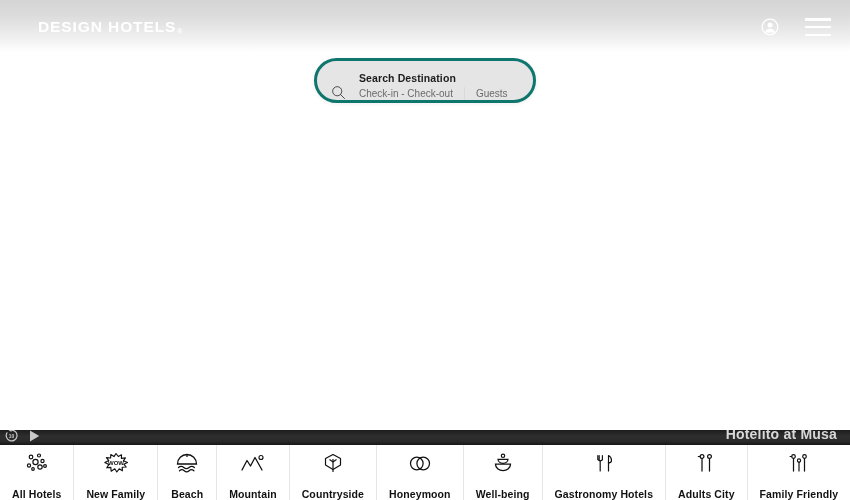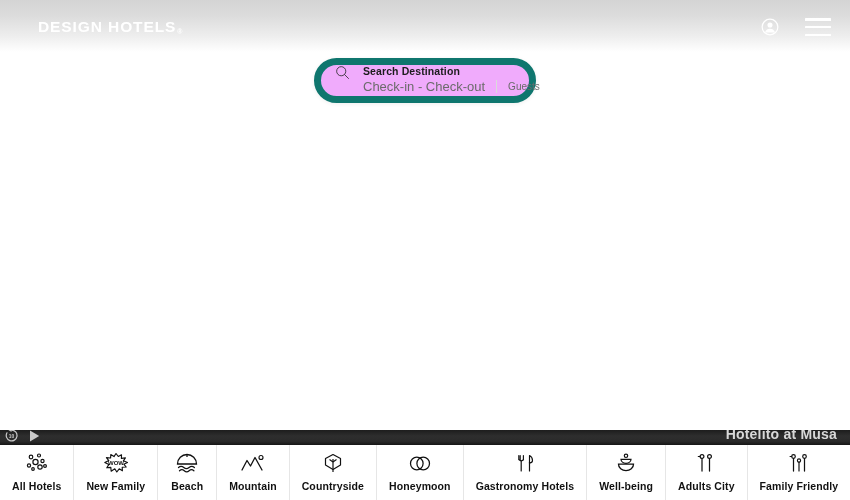--- a/index.html
+++ b/index.html
@@ -47,42 +47,42 @@
   }
   .account-icon { width:18px; height:20px; display:block; }
   .menu-icon { width:26px; height:20px; display:flex; flex-direction:column; justify-content:space-between; padding:1px 0; }
   .menu-icon span { display:block; height:2.5px; background:#ffffff; border-radius:0.5px; width:100%; }
 
   
   .search-bar {
     position:absolute;
     left:314px; top:58px;
     width:222px; height:45px;
-    background:#f0abfc;
-    border:7px solid #0f766e;
+    background:#e5e5e5;
+    border:3px solid #0f766e;
     border-radius:26px;
     box-shadow:0 1px 4px rgba(0,0,0,0.07);
-    display:flex; align-items:flex-start;
+    display:flex; align-items:flex-end;
     z-index:6;
   }
   .search-icon-wrap {
     width:42px; flex:none;
     display:flex; align-items:center; justify-content:center;
   }
   .search-fields { flex:1; padding-right:10px; }
   .search-title {
     font-size:10.5px; font-weight:bold; color:#1c1c1c;
     line-height:13px; letter-spacing:0.1px;
   }
   .search-sub {
     display:flex; align-items:center;
     margin-top:2px;
   }
   .search-dates {
-    font-size:13px; color:#6b6b6b; line-height:13px;
+    font-size:10px; color:#6b6b6b; line-height:13px;
     white-space:nowrap;
   }
   .search-divider {
     width:1px; height:13px; background:#dadada;
     margin:0 11px;
   }
   .search-guests {
     font-size:10px; color:#6b6b6b; line-height:13px;
     white-space:nowrap;
   }
@@ -124,20 +124,21 @@
     overflow:hidden;
   }
   .cat {
     flex:none;
     border-right:1px solid #e6e6e6;
     display:flex; flex-direction:column;
     align-items:center; justify-content:flex-start;
     padding:6px 12px 0 12px;
     background:#ffffff;
     min-width:0;
+    gap:8px;
   }
   .cat:first-child { border-left:none; }
   .cat-icon {
     height:26px; width:34px;
     display:flex; align-items:center; justify-content:center;
   }
   .cat-icon svg { display:block; }
   .cat-label {
     margin-top:2px;
     font-size:10.5px; font-weight:bold; color:#111111;
@@ -279,39 +280,39 @@
           <circle cx="13.8" cy="12.5" r="6.3" fill="none" stroke="#111" stroke-width="1.25"></circle>
           <circle cx="20.2" cy="12.5" r="6.3" fill="none" stroke="#111" stroke-width="1.25"></circle>
         </svg>
       </span>
       <span class="cat-label">Honeymoon</span>
     </div>
 
     <div class="cat">
       <span class="cat-icon">
         <svg viewBox="0 0 34 26" width="34" height="26">
+          <circle cx="17" cy="4.8" r="1.7" fill="none" stroke="#111" stroke-width="1.2"></circle>
+          <path d="M12 8.3 A5 4 0 0 0 22 8.3 Z" fill="none" stroke="#111" stroke-width="1.25"></path>
+          <path d="M9.5 13.2 A7.5 6.5 0 0 0 24.5 13.2 Z" fill="none" stroke="#111" stroke-width="1.3"></path>
+        </svg>
+      </span>
+      <span class="cat-label">Well-being</span>
+    </div>
+
+    <div class="cat">
+      <span class="cat-icon">
+        <svg viewBox="0 0 34 26" width="34" height="26">
           <path d="M12.2 4.5 L12.2 8.5 M15.4 4.5 L15.4 8.5 M10.8 4.5 L10.8 8.5" stroke="#111" stroke-width="1.15" stroke-linecap="round" fill="none"></path>
           <path d="M10.8 8.5 q2.5 2.6 5 0" fill="none" stroke="#111" stroke-width="1.15"></path>
           <line x1="13.2" y1="10.4" x2="13.2" y2="20" stroke="#111" stroke-width="1.2" stroke-linecap="round"></line>
           <path d="M21.5 4.5 q3 1.6 3 5 q0 2.2 -3 2.6 Z" fill="none" stroke="#111" stroke-width="1.15" stroke-linejoin="round"></path>
           <line x1="21.5" y1="11.4" x2="21.5" y2="20" stroke="#111" stroke-width="1.2" stroke-linecap="round"></line>
         </svg>
       </span>
       <span class="cat-label">Gastronomy Hotels</span>
-    </div>
-
-    <div class="cat">
-      <span class="cat-icon">
-        <svg viewBox="0 0 34 26" width="34" height="26">
-          <circle cx="17" cy="4.8" r="1.7" fill="none" stroke="#111" stroke-width="1.2"></circle>
-          <path d="M12 8.3 A5 4 0 0 0 22 8.3 Z" fill="none" stroke="#111" stroke-width="1.25"></path>
-          <path d="M9.5 13.2 A7.5 6.5 0 0 0 24.5 13.2 Z" fill="none" stroke="#111" stroke-width="1.3"></path>
-        </svg>
-      </span>
-      <span class="cat-label">Well-being</span>
     </div>
 
     <div class="cat">
       <span class="cat-icon">
         <svg viewBox="0 0 34 26" width="34" height="26">
           <circle cx="13" cy="5.5" r="1.9" fill="none" stroke="#111" stroke-width="1.2"></circle>
           <line x1="11.1" y1="5.5" x2="9.3" y2="5.5" stroke="#111" stroke-width="1.2" stroke-linecap="round"></line>
           <line x1="13" y1="7.6" x2="13" y2="20" stroke="#111" stroke-width="1.25" stroke-linecap="round"></line>
           <circle cx="20.5" cy="5.5" r="1.9" fill="none" stroke="#111" stroke-width="1.2"></circle>
           <line x1="20.5" y1="7.6" x2="20.5" y2="20" stroke="#111" stroke-width="1.25" stroke-linecap="round"></line>

